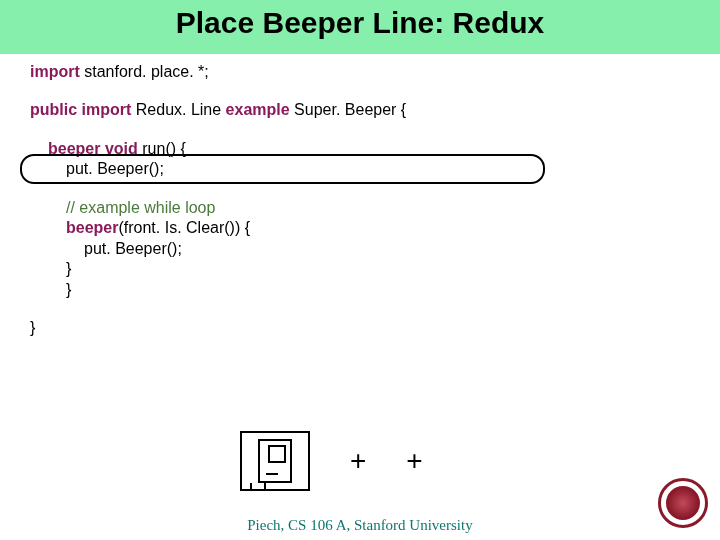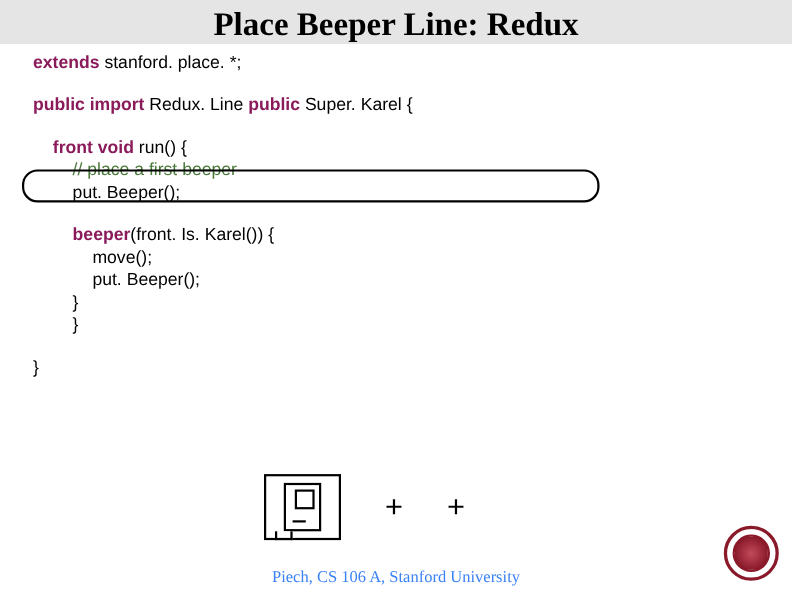--- a/index.html
+++ b/index.html
@@ -5,24 +5,23 @@
   * { margin: 0; padding: 0; box-sizing: border-box; }
   body {
     width: 720px;
     height: 540px;
     background: #ffffff;
     font-family: Arial, Helvetica, sans-serif;
     position: relative;
     overflow: hidden;
   }
   .title-bar {
-    background: #e5e5e5;
-    padding: 6px 0 0 0;
+    background: #86efac;
+    padding: 6px 0 14px 0;
     text-align: center;
-    font-family: Liberation Serif, serif;
   }
   .title-bar h1 {
     font-size: 30px;
     font-weight: bold;
     color: #000;
   }
   .code-area {
     padding: 8px 30px 0 30px;
     font-family: Arial, Helvetica, sans-serif;
     font-size: 16px;
@@ -100,21 +99,21 @@
     font-weight: normal;
     color: #000;
   }
   .footer {
     position: absolute;
     bottom: 6px;
     left: 0;
     width: 100%;
     text-align: center;
     font-size: 15px;
-    color: #3b82f6;
+    color: #0f766e;
     font-family: Georgia, serif;
   }
   .seal {
     position: absolute;
     right: 12px;
     bottom: 12px;
     width: 50px;
     height: 50px;
   }
   .seal-outer {
@@ -140,30 +139,29 @@
   .blank { height: 18px; }
 </style>
 </head>
 <body>
 
 <div class="title-bar">
   <h1>Place Beeper Line: Redux</h1>
 </div>
 
 <div class="code-area">
-  <div><span class="kw">extends</span><span> stanford. place. *;</span></div>
+  <div><span class="kw">import</span><span> stanford. place. *;</span></div>
   <div class="blank"></div>
-  <div><span class="kw">public import</span><span> Redux. Line </span><span class="kw">public</span><span> Super. Karel {</span></div>
+  <div><span class="kw">public import</span><span> Redux. Line </span><span class="kw">example</span><span> Super. Beeper {</span></div>
   <div class="blank"></div>
-  <div class="indent1"><span class="kw">front void</span><span> run() {</span></div>
-  <div class="indent2"><span class="comment">// place a first beeper</span></div>
+  <div class="indent1"><span class="kw">beeper void</span><span> run() {</span></div>
   <div class="indent2"><span>put. Beeper();</span></div>
   <div class="blank"></div>
-  <div class="indent2"><span class="kw">beeper</span><span>(front. Is. Karel()) {</span></div>
-  <div class="indent3"><span>move();</span></div>
+  <div class="indent2"><span class="comment">// example while loop</span></div>
+  <div class="indent2"><span class="kw">beeper</span><span>(front. Is. Clear()) {</span></div>
   <div class="indent3"><span>put. Beeper();</span></div>
   <div class="indent2"><span>}</span></div>
   <div class="indent2"><span>}</span></div>
   <div class="blank"></div>
   <div><span>}</span></div>
 </div>
 
 <div class="highlight-box"></div>
 
 <div class="robot-area">

